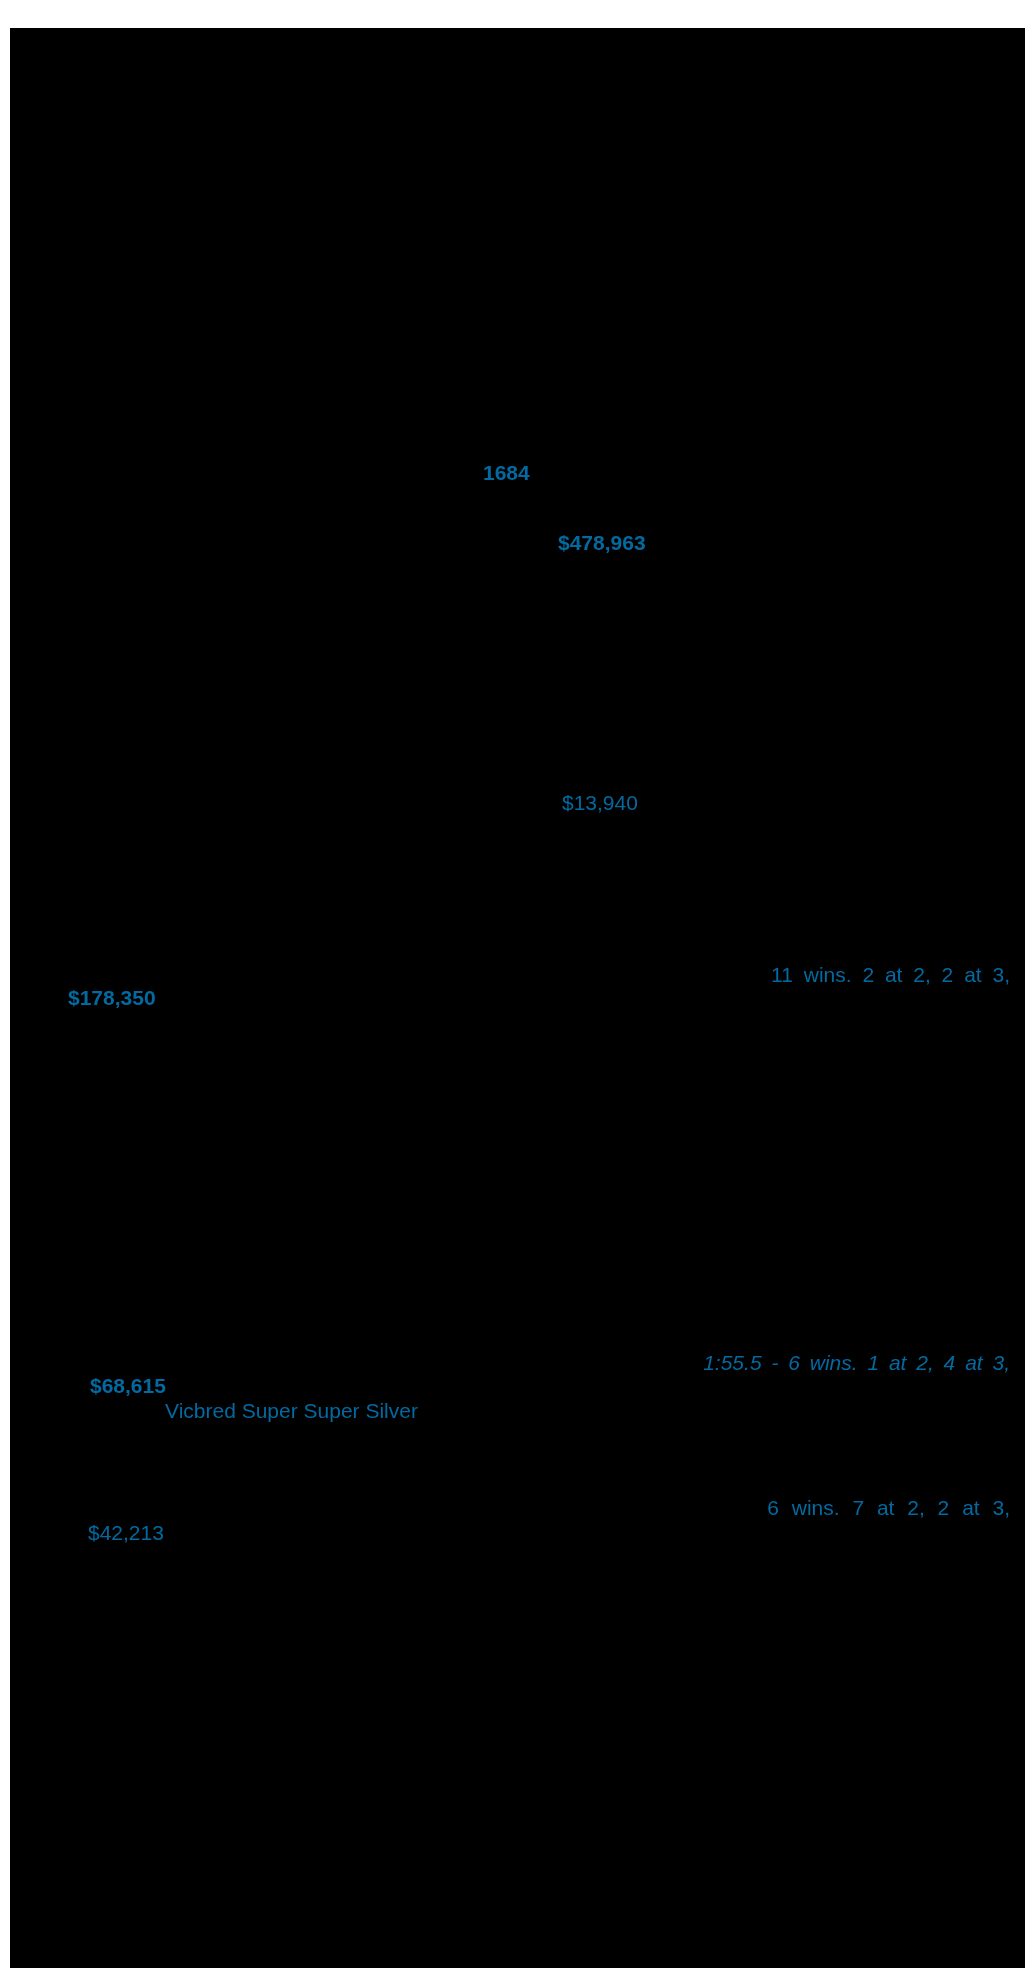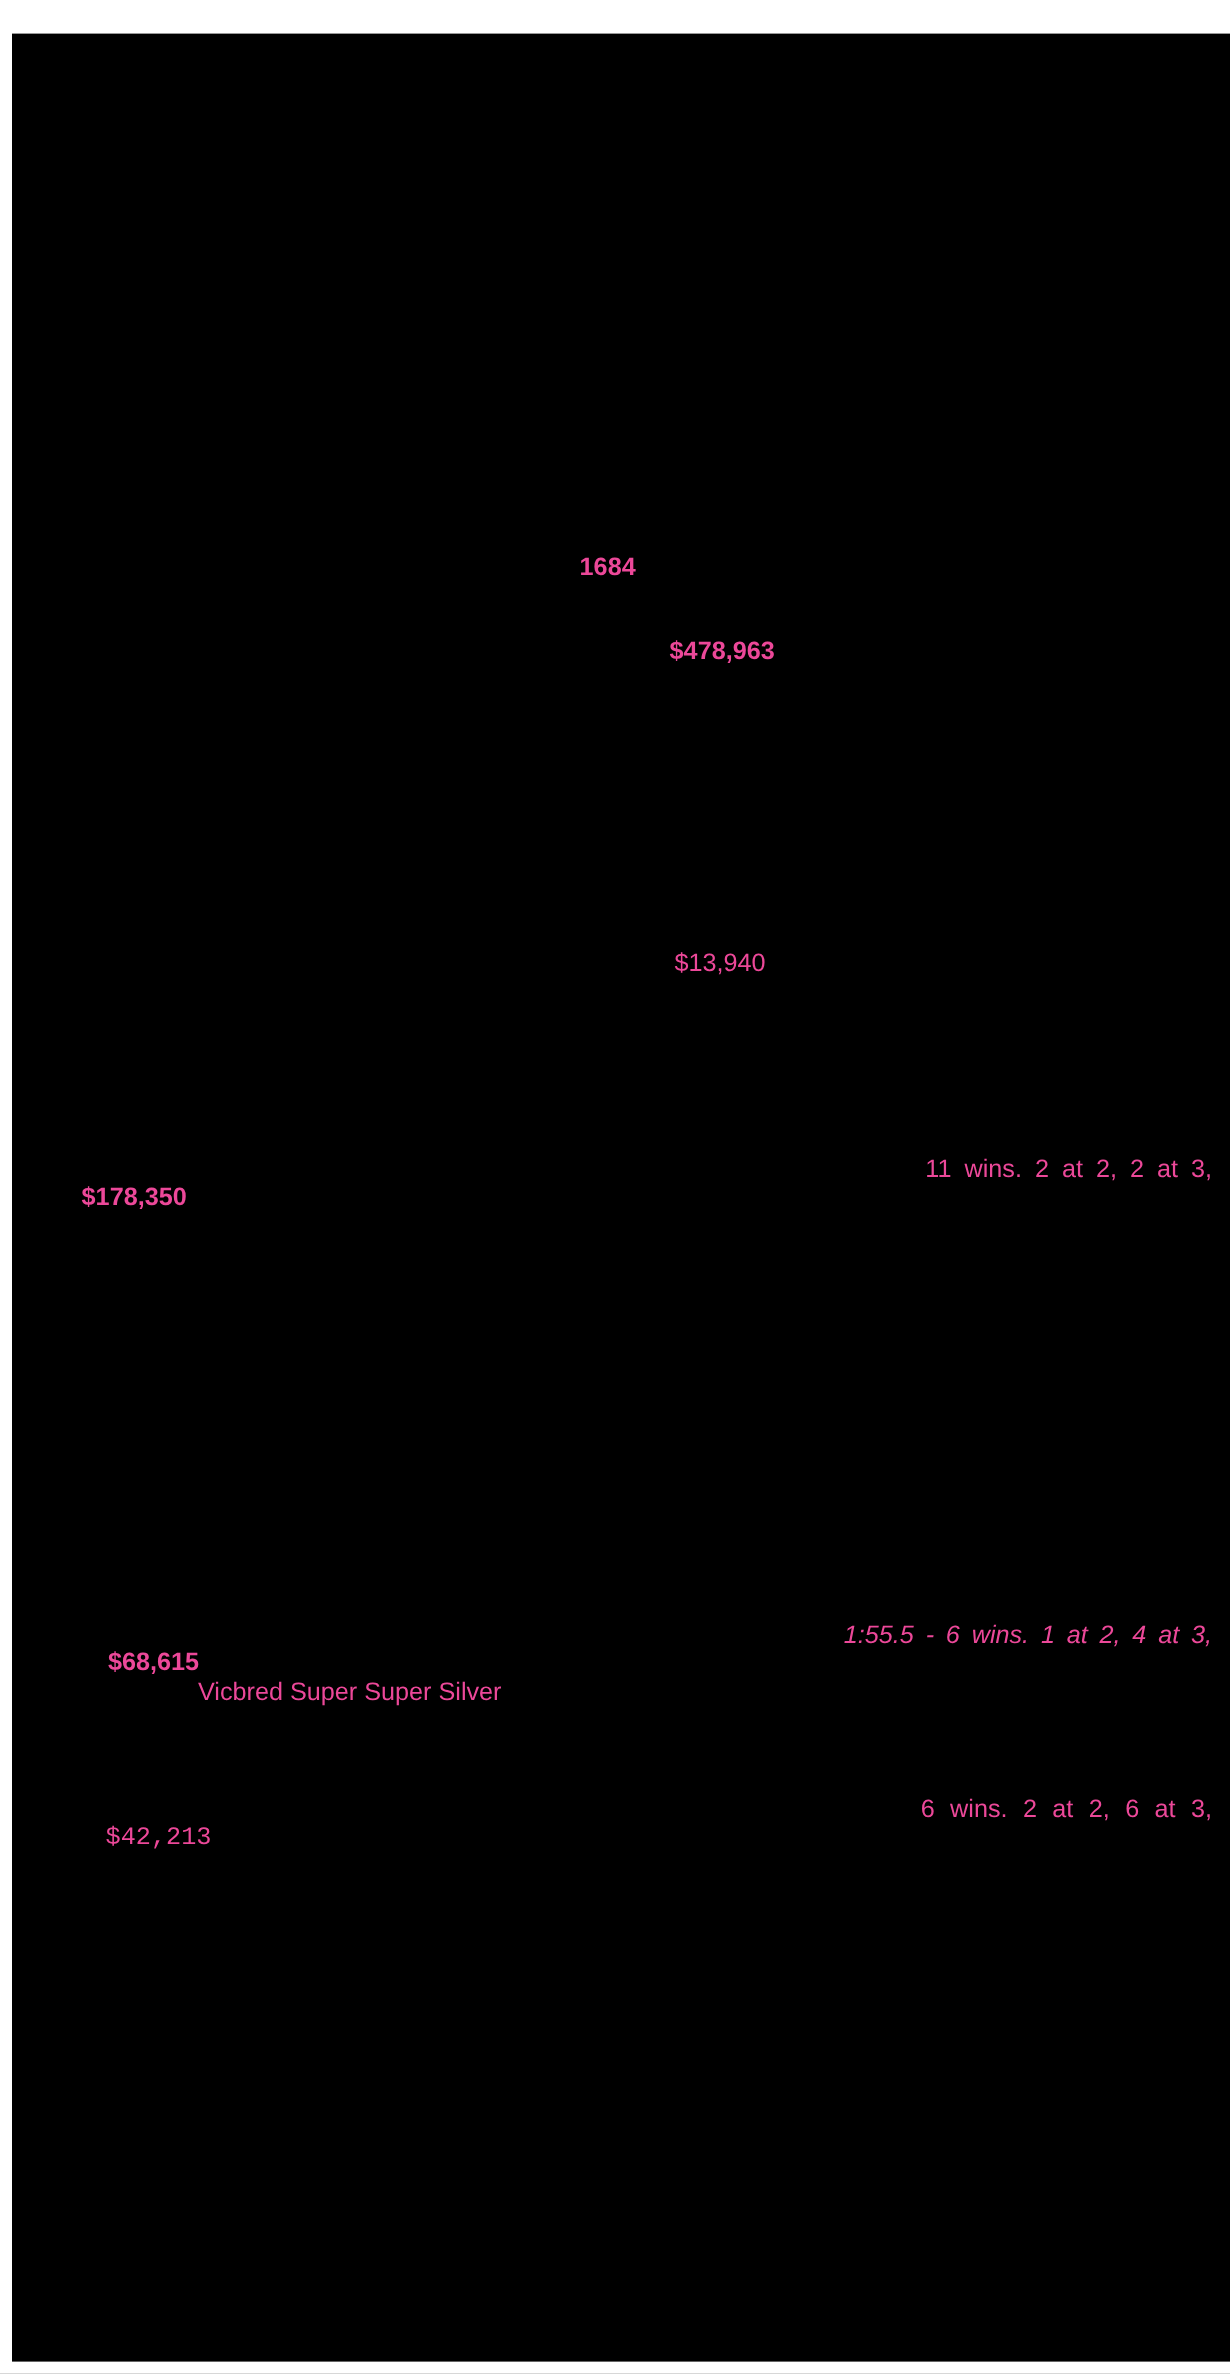--- a/index.html
+++ b/index.html
@@ -15,21 +15,21 @@
   .document-page {
     position: absolute;
     left: 10px;
     top: 28px;
     width: 1015px;
     height: 1940px;
     background: #000000;
   }
   .hl {
     position: absolute;
-    color: #ec4899;
+    color: #0369a1;
     font-size: 21px;
     line-height: 1;
     white-space: nowrap;
   }
   .hl.bold { font-weight: bold; }
   
   .hl.flush-right { right: 15px; text-align: left; }
   .ws5 { word-spacing: 5px; }
   .ws4 { word-spacing: 4px; font-style: italic; }
   .ws7 { word-spacing: 7px; }
@@ -37,21 +37,21 @@
   
   #hl-0 { left: 473px; top: 434px; }
   #hl-1 { left: 548px; top: 504px; }
   #hl-2 { left: 552px; top: 764px; }
   #hl-3 { top: 936px; }
   #hl-4 { left: 58px;  top: 959px; }
   #hl-5 { top: 1324px; }
   #hl-6 { left: 80px;  top: 1347px; font-weight: bold; }
   #hl-7 { left: 155px; top: 1372px; }
   #hl-8 { top: 1469px; }
-  #hl-9 { left: 78px;  top: 1494px; font-family: Liberation Mono, monospace; }
+  #hl-9 { left: 78px;  top: 1494px; }
 </style>
 </head>
 <body>
 
 <div class="document-page">
   <span id="hl-0" class="hl bold">1684</span>
 
   <span id="hl-1" class="hl bold">$478,963</span>
 
   <span id="hl-2" class="hl">$13,940</span>
@@ -59,16 +59,16 @@
   <span id="hl-3" class="hl flush-right ws5">11 wins. 2 at 2, 2 at 3,</span>
 
   <span id="hl-4" class="hl bold">$178,350</span>
 
   <span id="hl-5" class="hl flush-right ws4">1:55.5 - 6 wins. 1 at 2, 4 at 3,</span>
 
   <span id="hl-6" class="hl">$68,615</span>
 
   <span id="hl-7" class="hl">Vicbred Super Super Silver</span>
 
-  <span id="hl-8" class="hl flush-right ws7">6 wins. 2 at 2, 6 at 3,</span>
+  <span id="hl-8" class="hl flush-right ws7">6 wins. 7 at 2, 2 at 3,</span>
 
   <span id="hl-9" class="hl">$42,213</span>
 </div>
 
 </body></html>

